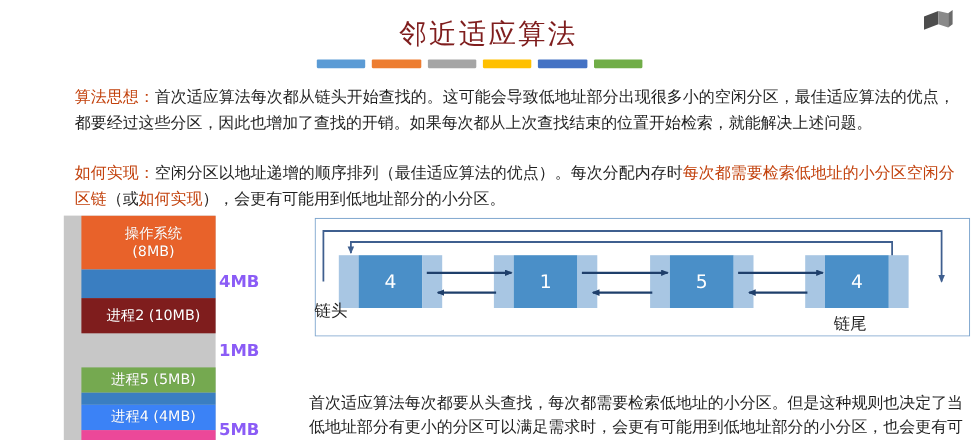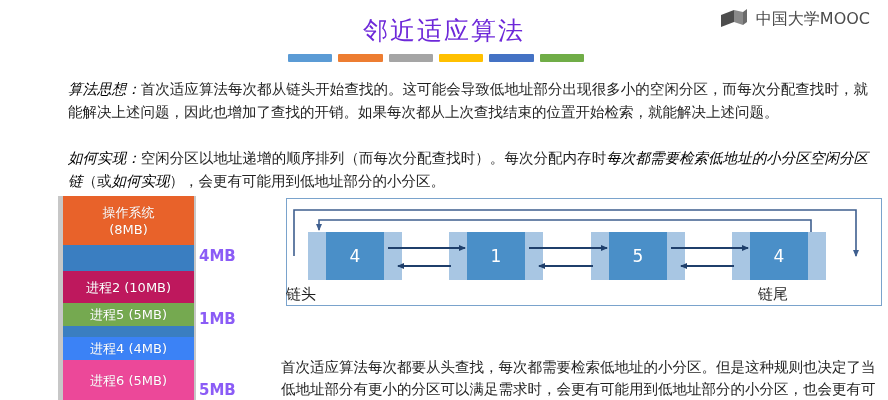--- a/index.html
+++ b/index.html
@@ -18,21 +18,21 @@
 
   
   #slide-title {
     position: absolute;
     top: 14px;
     left: 0;
     width: 888px;
     text-align: center;
     font-size: 25px;
     letter-spacing: 2px;
-    color: #6d28d9;
+    color: #7f1d1d;
     font-family: "DejaVu Sans", "Liberation Sans", sans-serif;
     font-weight: normal;
     white-space: nowrap;
   }
 
   #title-rule {
     position: absolute;
     top: 54px;
     left: 288px;
     width: 296px;
@@ -67,32 +67,32 @@
   .para {
     position: absolute;
     font-size: 14.5px;
     line-height: 23px;
     font-family: "DejaVu Sans", "Liberation Sans", sans-serif;
     color: #1f1f1f;
     text-align: justify;
   }
   #para-idea { top: 78px; left: 68px; width: 800px; }
   #para-impl { top: 147px; left: 68px; width: 800px; }
-  .red { color: #000000; font-style: italic; }
+  .red { color: #c2410c; }
 
   
   #memory-diagram {
     position: absolute;
     left: 58px;
     top: 196px;
     width: 138px;
     height: 204px;
     background: #c7c7c7;
     box-sizing: border-box;
-    padding-left: 5px;
+    padding-left: 16px;
     overflow: hidden;
   }
   .mem-block {
     width: 131px;
     box-sizing: border-box;
     color: #ffffff;
     font-size: 13px;
     font-family: "DejaVu Sans", "Liberation Sans", sans-serif;
     display: flex;
     flex-direction: column;
@@ -121,21 +121,21 @@
     height: 108px;
   }
   #linked-list svg { display: block; }
 
   .ll-caption {
     position: absolute;
     font-size: 15px;
     color: #1f1f1f;
     font-family: "DejaVu Sans", "Liberation Sans", sans-serif;
   }
-  #ll-head-caption { left: 286px; top: 285px; }
+  #ll-head-caption { left: 286px; top: 273px; }
   #ll-tail-caption { left: 758px; top: 285px; }
 
   
   #para-bottom {
     position: absolute;
     left: 281px;
     top: 314px;
     width: 600px;
     font-size: 14.5px;
     line-height: 22px;
@@ -157,37 +157,36 @@
     <div class="seg" style="background: rgb(68, 114, 196);"></div>
     <div class="seg" style="background: rgb(112, 173, 71);"></div>
   </div>
 
 <div id="mooc-logo">
   <svg width="30" height="22" viewBox="0 0 30 22">
     <polygon points="0,7 13,2 13,14 0,19" fill="#4d4d4d"></polygon>
     <polygon points="13,2 22,4 22,17 13,14" fill="#8a8a8a"></polygon>
     <polygon points="22,4 26,1 26,14 22,17" fill="#6b6b6b"></polygon>
   </svg>
-  <span class="logo-text">中国大学MOOC</span>
 </div>
 
-<div class="para" id="para-idea"><span class="red">算法思想：</span><span>首次适应算法每次都从链头开始查找的。这可能会导致低地址部分出现很多小的空闲分区，而每次分配查找时，就能解决上述问题，因此也增加了查找的开销。如果每次都从上次查找结束的位置开始检索，就能解决上述问题。</span></div>
-
-<div class="para" id="para-impl"><span class="red">如何实现：</span><span>空闲分区以地址递增的顺序排列（而每次分配查找时）。每次分配内存时</span><span class="red">每次都需要检索低地址的小分区</span><span class="red">空闲分区链</span><span>（或</span><span class="red">如何实现</span><span>），会更有可能用到低地址部分的小分区。</span></div>
+<div class="para" id="para-idea"><span class="red">算法思想：</span><span>首次适应算法每次都从链头开始查找的。这可能会导致低地址部分出现很多小的空闲分区，最佳适应算法的优点，都要经过这些分区，因此也增加了查找的开销。如果每次都从上次查找结束的位置开始检索，就能解决上述问题。</span></div>
+
+<div class="para" id="para-impl"><span class="red">如何实现：</span><span>空闲分区以地址递增的顺序排列（最佳适应算法的优点）。每次分配内存时</span><span class="red">每次都需要检索低地址的小分区</span><span class="red">空闲分区链</span><span>（或</span><span class="red">如何实现</span><span>），会更有可能用到低地址部分的小分区。</span></div>
 
 <div id="memory-diagram">
     <div class="mem-block" style="background: rgb(232, 98, 42); height: 49px;">
       <div>操作系统</div>
       <div>(8MB)</div>
     </div>
     <div class="mem-block" style="background: rgb(58, 126, 193); height: 26px;"></div>
-    <div class="mem-block" style="background: #be185d; height: 32px; text-align: right;">
+    <div class="mem-block" style="background: #7f1d1d; height: 32px; text-align: right;">
       <div>进程2 (10MB)</div>
     </div>
-    <div class="mem-block" style="background: rgb(117, 169, 80); height: 23px;">
+    <div class="mem-block" style="background: rgb(117, 169, 80); height: 23px; margin-top: 31px;">
       <div>进程5 (5MB)</div>
     </div>
     <div class="mem-block" style="background: rgb(58, 126, 193); height: 11px;"></div>
     <div class="mem-block" style="background: #3b82f6; height: 23px;">
       <div>进程4 (4MB)</div>
     </div>
     <div class="mem-block" style="background: #ec4899; height: 40px;">
       <div>进程6 (5MB)</div>
     </div>
     <div class="mem-block" style="background: rgb(58, 126, 193); height: 20px;"></div>

